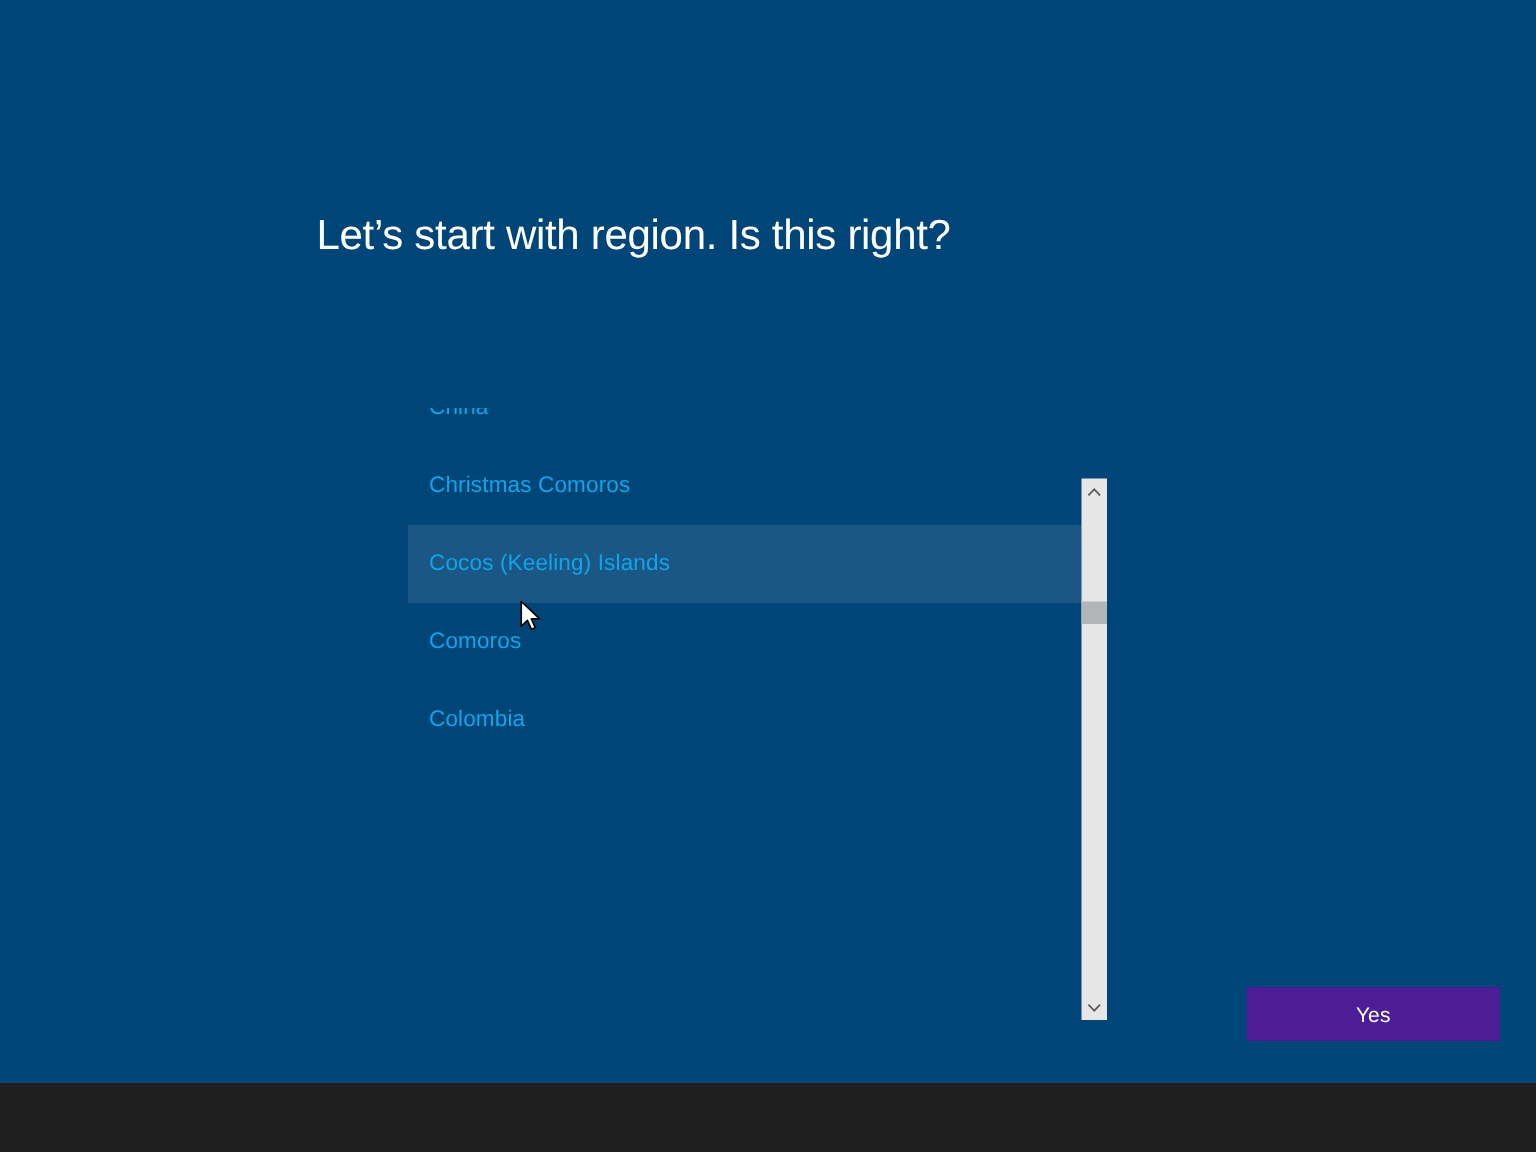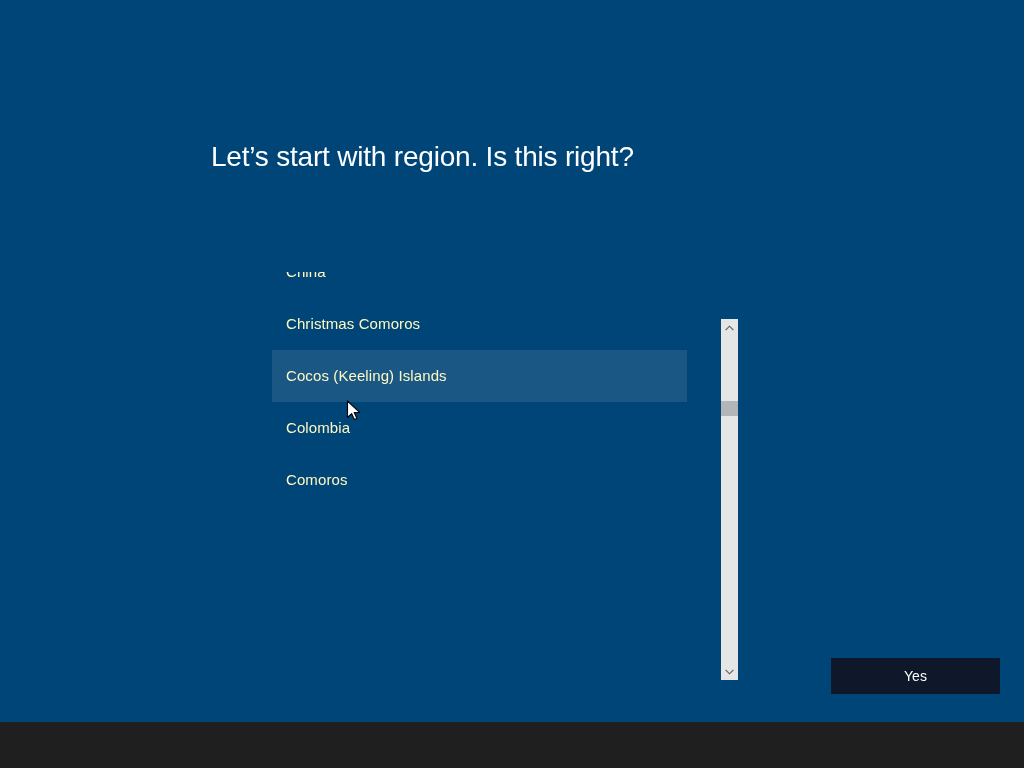--- a/index.html
+++ b/index.html
@@ -92,33 +92,33 @@
     left: 0; top: 0;
     width: 466px;
     height: 368px;
     overflow: hidden;
   }
   .region-item {
     position: relative;
     height: 52px;
     line-height: 52px;
     padding-left: 14px;
-    color: #fef9c3;
+    color: #0ea5e9;
     font-size: 15px;
     font-weight: 300;
     letter-spacing: .1px;
     white-space: nowrap;
     box-sizing: border-box;
   }
   .region-item.clipped {
     margin-top: -26px;
   }
   .region-item.highlighted {
     background: rgba(255,255,255,0.10);
-    width: 415px;
+    width: 466px;
   }
 
   
   #region-scrollbar {
     position: absolute;
     right: 14px;
     top: 47px;
     width: 17px;
     height: 361px;
     background: #e6e6e6;
@@ -146,21 +146,21 @@
     background: #b3b6b8;
   }
 
   
   #yes-button {
     position: absolute;
     left: 831px;
     top: 611px;
     width: 169px;
     height: 36px;
-    background: #0f172a;
+    background: #4c1d95;
     border: none;
     color: #ffffff;
     font-family: "Liberation Sans", sans-serif;
     font-size: 14px;
     font-weight: 400;
     letter-spacing: .1px;
     cursor: default;
     padding: 0;
   }
 
@@ -200,24 +200,24 @@
         <div class="region-item clipped">
           <span>China</span>
         </div>
         <div class="region-item">
           <span>Christmas Comoros</span>
         </div>
         <div class="region-item highlighted">
           <span>Cocos (Keeling) Islands</span>
         </div>
         <div class="region-item">
+          <span>Comoros</span>
+        </div>
+        <div class="region-item">
           <span>Colombia</span>
-        </div>
-        <div class="region-item">
-          <span>Comoros</span>
         </div>
       </div>
 
       <div id="region-scrollbar">
         <div id="scroll-up-arrow">
           <svg width="9" height="6" viewBox="0 0 9 6">
             <path d="M0.6 5.2 L4.5 1.2 L8.4 5.2" fill="none" stroke="#5a5a5a" stroke-width="1.1"></path>
           </svg>
         </div>
         <div id="scroll-thumb"></div>

